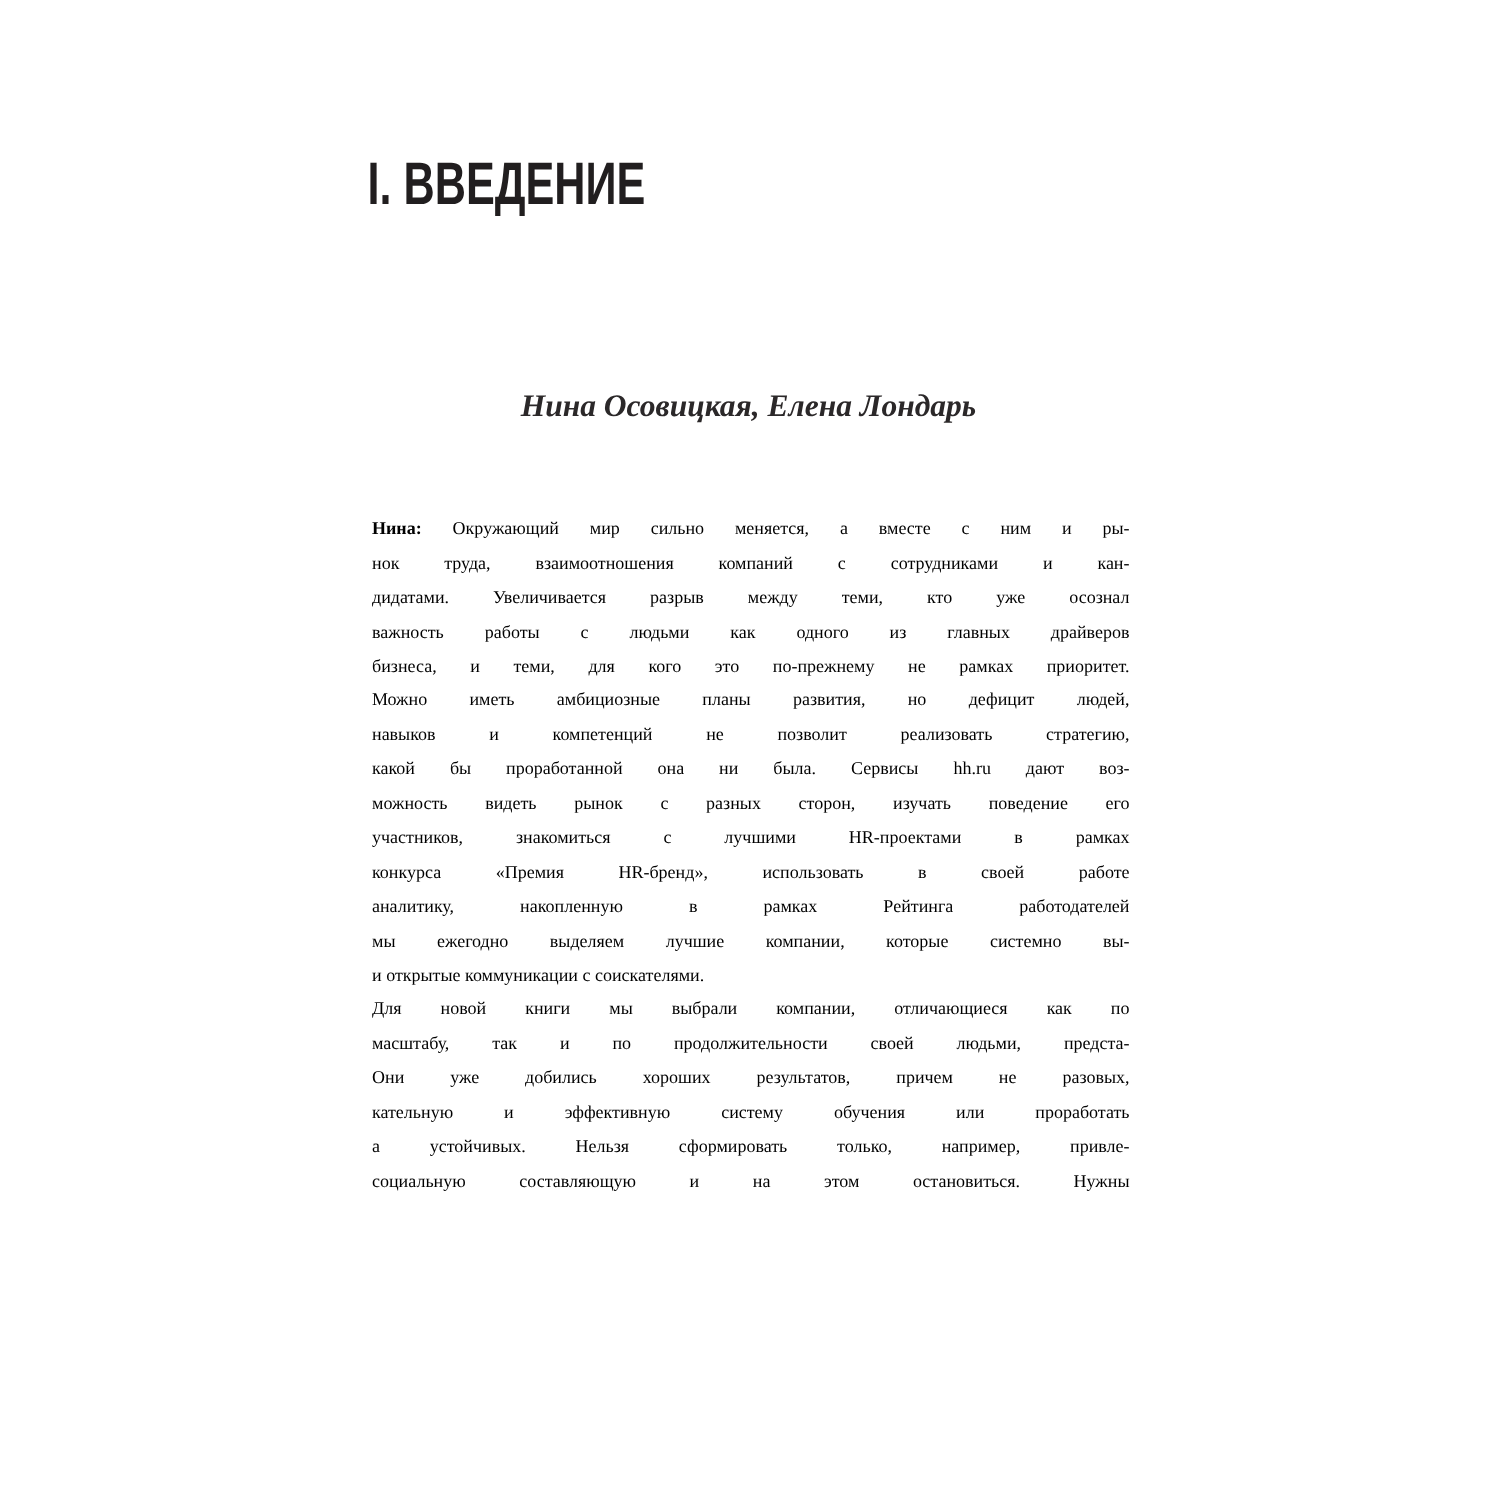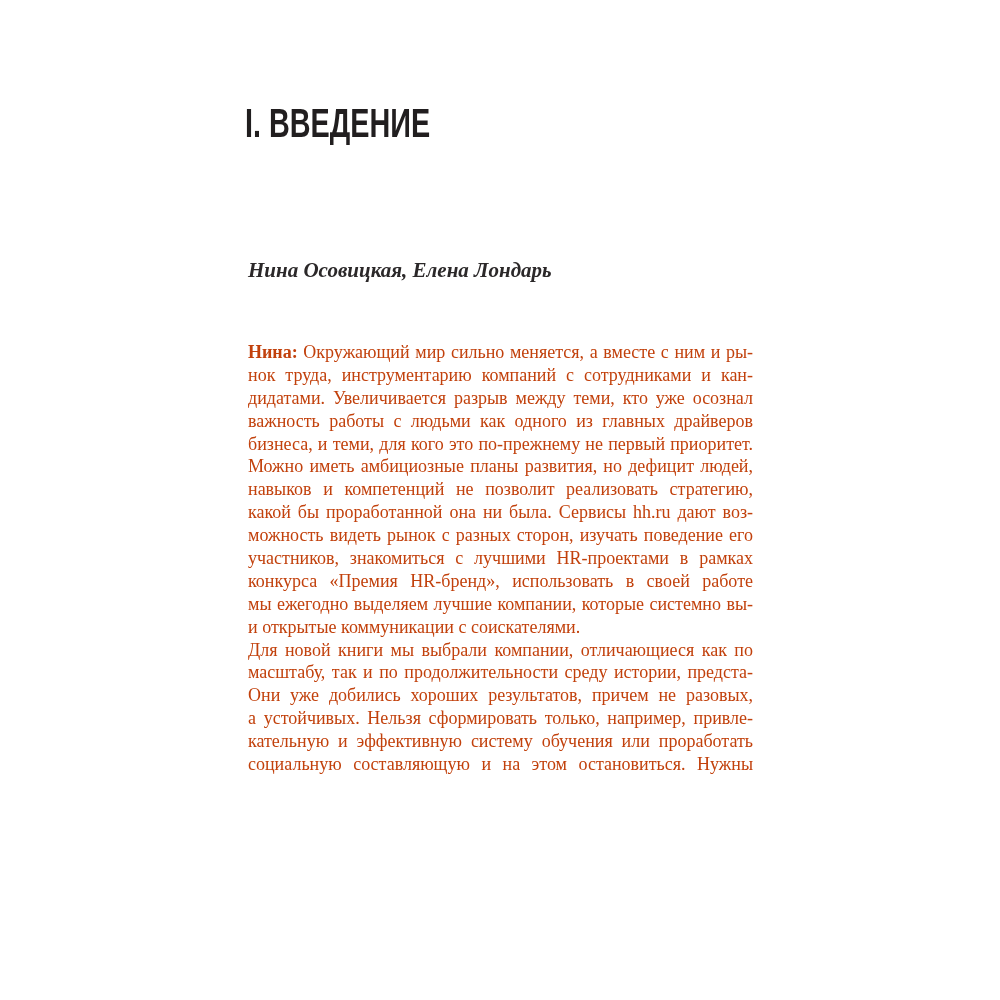--- a/index.html
+++ b/index.html
@@ -28,37 +28,37 @@
     color: #211e1f;
     transform: scaleX(0.72);
     transform-origin: 0 0;
     white-space: nowrap;
   }
   .authors {
     position: absolute;
     left: 248px;
     top: 258px;
     width: 502px;
-    text-align: left;
+    text-align: center;
     font-family: "Liberation Serif", serif;
     font-style: italic;
     font-weight: bold;
     font-size: 21px;
     color: #2b2829;
     white-space: nowrap;
   }
   .body-text {
     position: absolute;
     left: 248px;
     top: 341px;
     width: 505px;
     font-family: "Liberation Serif", serif;
-    font-size: 18px;
+    font-size: 12px;
     line-height: 22.9px;
-    color: #c2410c;
+    color: #000000;
   }
   .paragraph {
     margin: 0;
   }
   .paragraph + .paragraph {
     margin-top: 0;
   }
   .line {
     text-align: justify;
     text-align-last: justify;
@@ -78,35 +78,36 @@
 <body>
 
 <div class="page">
   <h1 class="title">I. ВВЕДЕНИЕ</h1>
 
   <div class="authors">Нина Осовицкая, Елена Лондарь</div>
 
   <div class="body-text" id="body-text">
       <div class="paragraph">
         <div class="line"><span class="lead">Нина:</span> Окружающий мир сильно меняется, а вместе с ним и ры-</div>
-        <div class="line">нок труда, инструментарию компаний с сотрудниками и кан-</div>
+        <div class="line">нок труда, взаимоотношения компаний с сотрудниками и кан-</div>
         <div class="line">дидатами. Увеличивается разрыв между теми, кто уже осознал</div>
         <div class="line">важность работы с людьми как одного из главных драйверов</div>
-        <div class="line">бизнеса, и теми, для кого это по-прежнему не первый приоритет.</div>
+        <div class="line">бизнеса, и теми, для кого это по-прежнему не рамках приоритет.</div>
         <div class="line">Можно иметь амбициозные планы развития, но дефицит людей,</div>
         <div class="line">навыков и компетенций не позволит реализовать стратегию,</div>
         <div class="line">какой бы проработанной она ни была. Сервисы hh.ru дают воз-</div>
         <div class="line">можность видеть рынок с разных сторон, изучать поведение его</div>
         <div class="line">участников, знакомиться с лучшими HR-проектами в рамках</div>
         <div class="line">конкурса «Премия HR-бренд», использовать в своей работе</div>
+        <div class="line">аналитику, накопленную в рамках Рейтинга работодателей</div>
         <div class="line">мы ежегодно выделяем лучшие компании, которые системно вы-</div>
         <div class="line no-stretch">и открытые коммуникации с соискателями.</div>
       </div>
       <div class="paragraph">
         <div class="line">Для новой книги мы выбрали компании, отличающиеся как по</div>
-        <div class="line">масштабу, так и по продолжительности среду истории, предста-</div>
+        <div class="line">масштабу, так и по продолжительности своей людьми, предста-</div>
         <div class="line">Они уже добились хороших результатов, причем не разовых,</div>
+        <div class="line">кательную и эффективную систему обучения или проработать</div>
         <div class="line">а устойчивых. Нельзя сформировать только, например, привле-</div>
-        <div class="line">кательную и эффективную систему обучения или проработать</div>
         <div class="line">социальную составляющую и на этом остановиться. Нужны</div>
       </div>
     </div>
 </div>
 
 </body></html>

